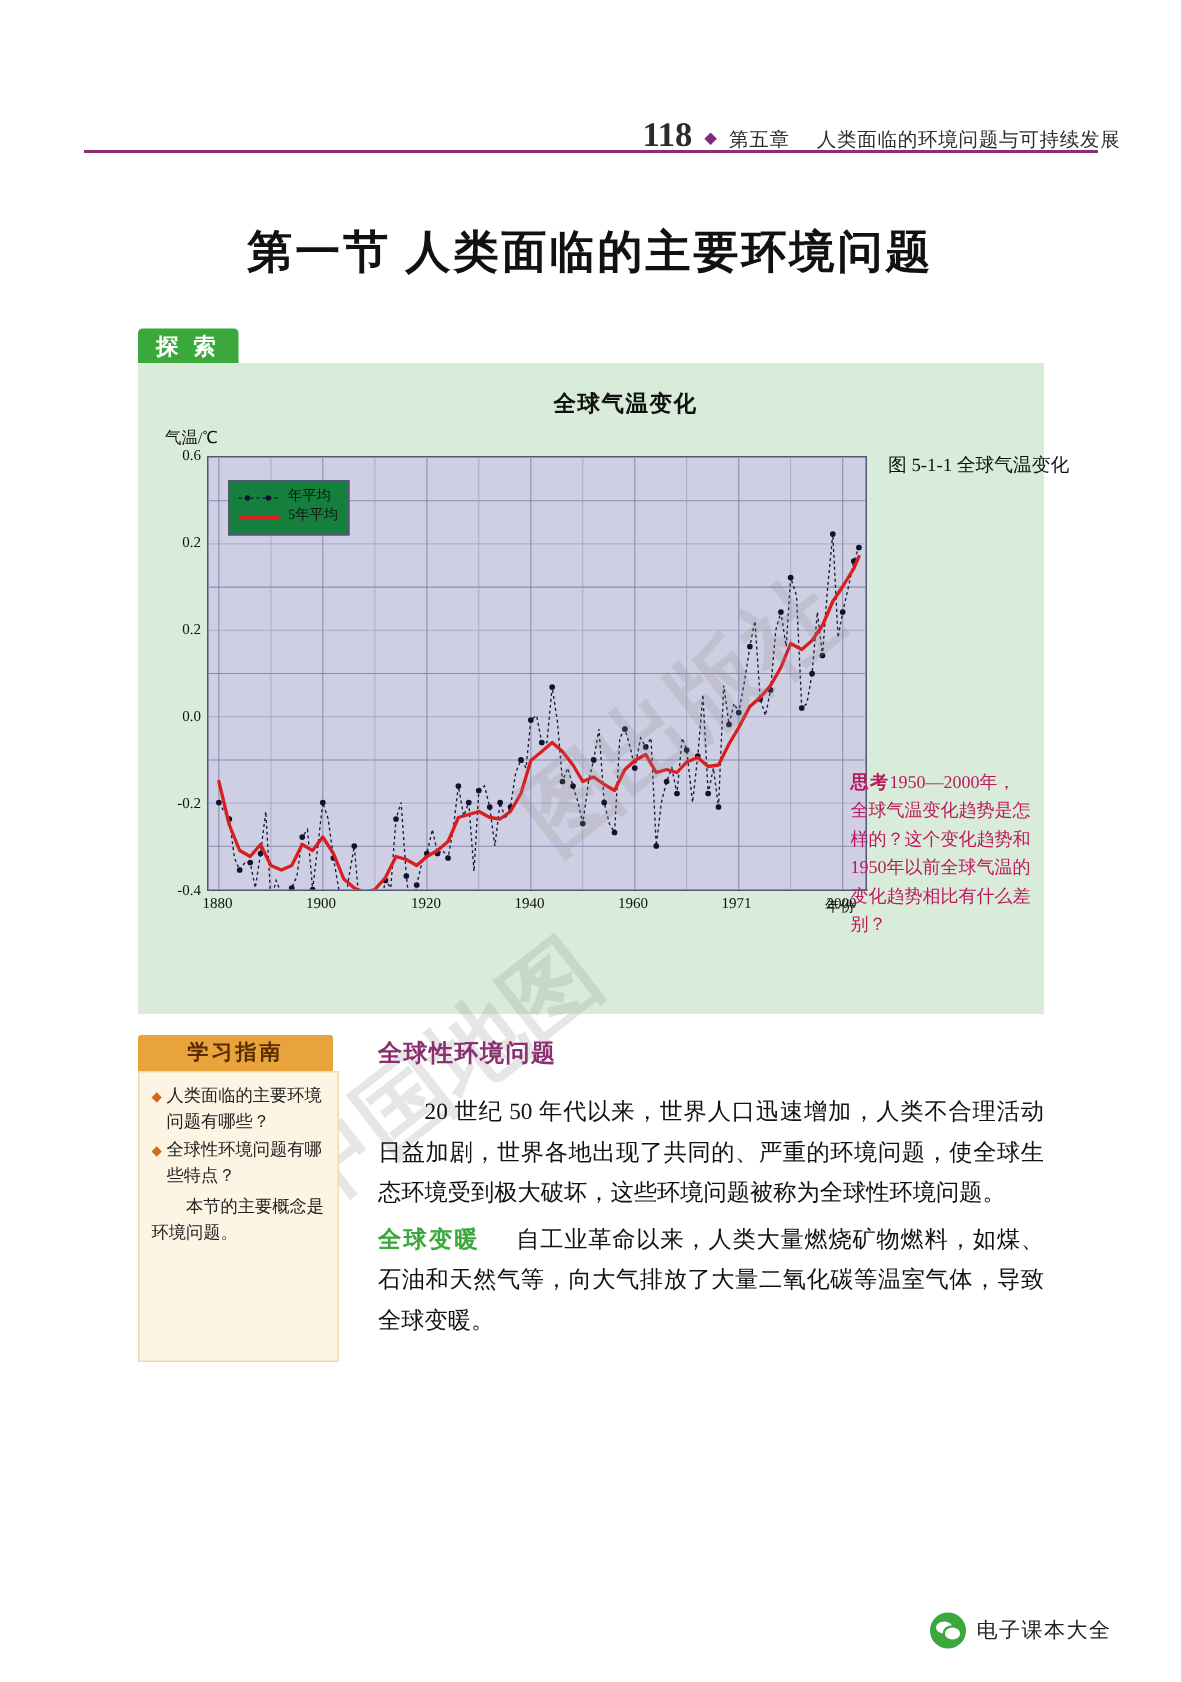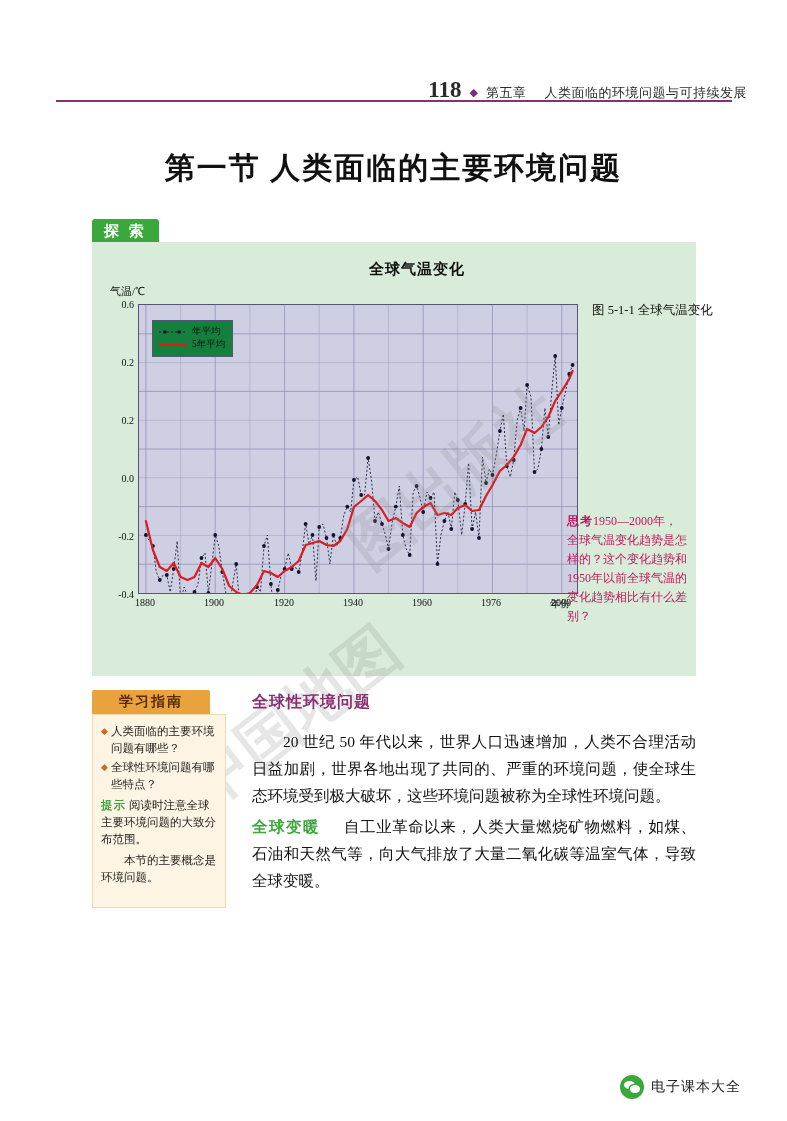--- a/index.html
+++ b/index.html
@@ -196,21 +196,21 @@
   .think-label {
     font-weight: bold;
     letter-spacing: 1px;
   }
 
   
   .guide-tag {
     position: absolute;
     left: 92px;
     top: 690px;
-    width: 118px;
+    width: 130px;
     background: #e8a33d;
     color: #5a2d00;
     font-size: 14px;
     font-weight: bold;
     letter-spacing: 2px;
     text-align: center;
     padding: 3px 0 4px 0;
     border-radius: 2px;
   }
   .guide-box {
@@ -487,21 +487,21 @@
         </span>
         <span>5年平均</span>
       </div>
     </div>
 
     <div class="xtick" style="left:7px;">1880</div>
     <div class="xtick" style="left:76px;">1900</div>
     <div class="xtick" style="left:146px;">1920</div>
     <div class="xtick" style="left:215px;">1940</div>
     <div class="xtick" style="left:284px;">1960</div>
-    <div class="xtick" style="left:353px;">1976</div>
+    <div class="xtick" style="left:353px;">1971</div>
     <div class="xtick" style="left:423px;">2000</div>
     <div class="xaxis-label">年份</div>
   </div>
 
   <div class="fig-caption">图 5-1-1  全球气温变化</div>
 
   <div class="think-block">
     <span class="think-label">思考</span><span>1950—2000年，全球气温变化趋势是怎样的？这个变化趋势和1950年以前全球气温的变化趋势相比有什么差别？</span>
   </div>
 </div>
@@ -512,24 +512,20 @@
 <div class="guide-tag">学习指南</div>
 <div class="guide-box">
   <div class="guide-q">
     <span class="guide-diamond">◆</span>
     <span>人类面临的主要环境问题有哪些？</span>
   </div>
   <div class="guide-q">
     <span class="guide-diamond">◆</span>
     <span>全球性环境问题有哪些特点？</span>
   </div>
-  <p class="guide-p">
-    <span class="guide-hint-label">提示</span>
-    <span>阅读时注意全球主要环境问题的大致分布范围。</span>
-  </p>
   <p class="guide-p indent">本节的主要概念是环境问题。</p>
 </div>
 
 <div class="body-col">
   <div class="sub-head">全球性环境问题</div>
   <p class="body-p">20 世纪 50 年代以来，世界人口迅速增加，人类不合理活动日益加剧，世界各地出现了共同的、严重的环境问题，使全球生态环境受到极大破坏，这些环境问题被称为全球性环境问题。</p>
   <p class="body-p with-term">
     <span class="term-head">全球变暖</span><span>自工业革命以来，人类大量燃烧矿物燃料，如煤、石油和天然气等，向大气排放了大量二氧化碳等温室气体，导致全球变暖。</span>
   </p>
 </div>

